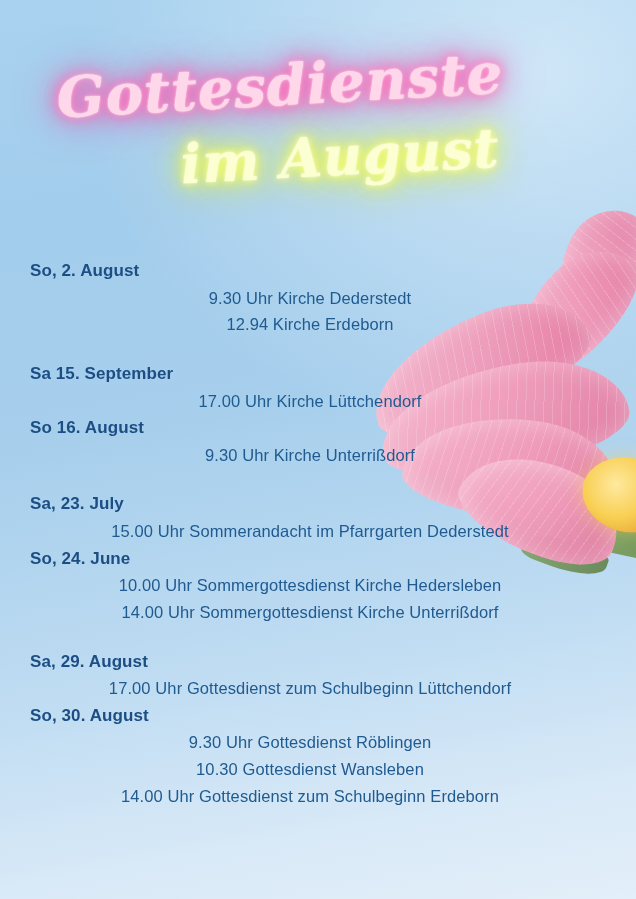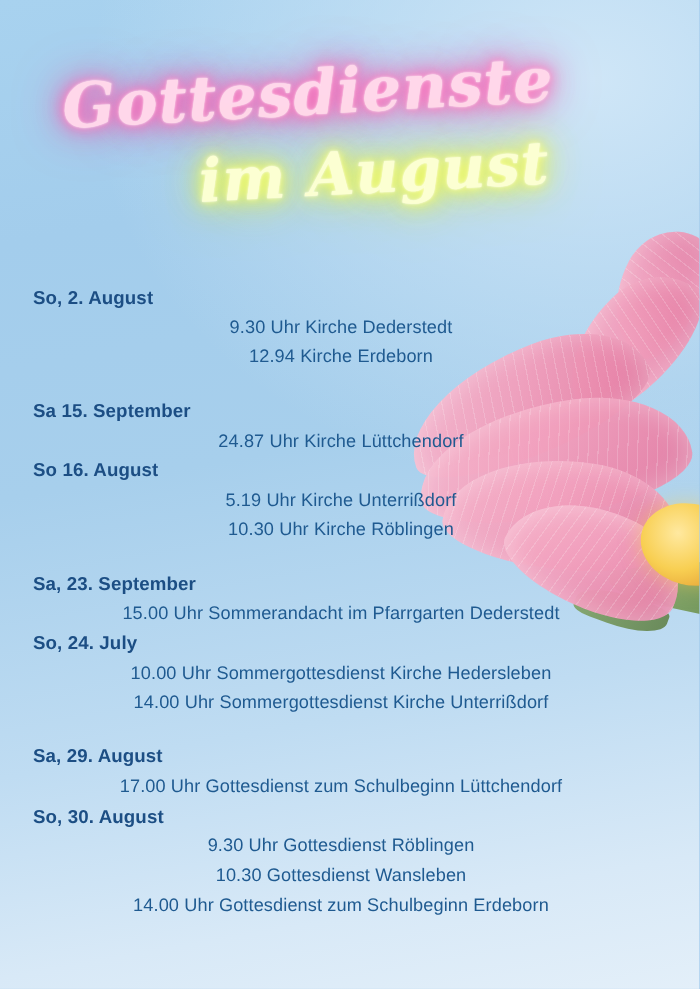--- a/index.html
+++ b/index.html
@@ -184,30 +184,29 @@
   <div class="schedule">
 
     <div class="block">
       <div class="day">So, 2. August</div>
       <div class="entry">9.30 Uhr Kirche Dederstedt</div>
       <div class="entry">12.94 Kirche Erdeborn</div>
     </div>
 
     <div class="block">
       <div class="day">Sa 15. September</div>
-      <div class="entry">24.87 Uhr Kirche Lüttchendorf</div>
+      <div class="entry">17.00 Uhr Kirche Lüttchendorf</div>
       <div class="day">So 16. August</div>
-      <div class="entry">5.19 Uhr Kirche Unterrißdorf</div>
-      <div class="entry">10.30 Uhr Kirche Röblingen</div>
-    </div>
-
-    <div class="block">
-      <div class="day">Sa, 23. September</div>
+      <div class="entry">9.30 Uhr Kirche Unterrißdorf</div>
+    </div>
+
+    <div class="block">
+      <div class="day">Sa, 23. July</div>
       <div class="entry">15.00 Uhr Sommerandacht im Pfarrgarten Dederstedt</div>
-      <div class="day">So, 24. July</div>
+      <div class="day">So, 24. June</div>
       <div class="entry">10.00 Uhr Sommergottesdienst Kirche Hedersleben</div>
       <div class="entry">14.00 Uhr Sommergottesdienst Kirche Unterrißdorf</div>
     </div>
 
     <div class="block">
       <div class="day">Sa, 29. August</div>
       <div class="entry">17.00 Uhr Gottesdienst zum Schulbeginn Lüttchendorf</div>
       <div class="day">So, 30. August</div>
       <div class="entry">9.30 Uhr Gottesdienst Röblingen</div>
       <div class="entry">10.30 Gottesdienst Wansleben</div>

